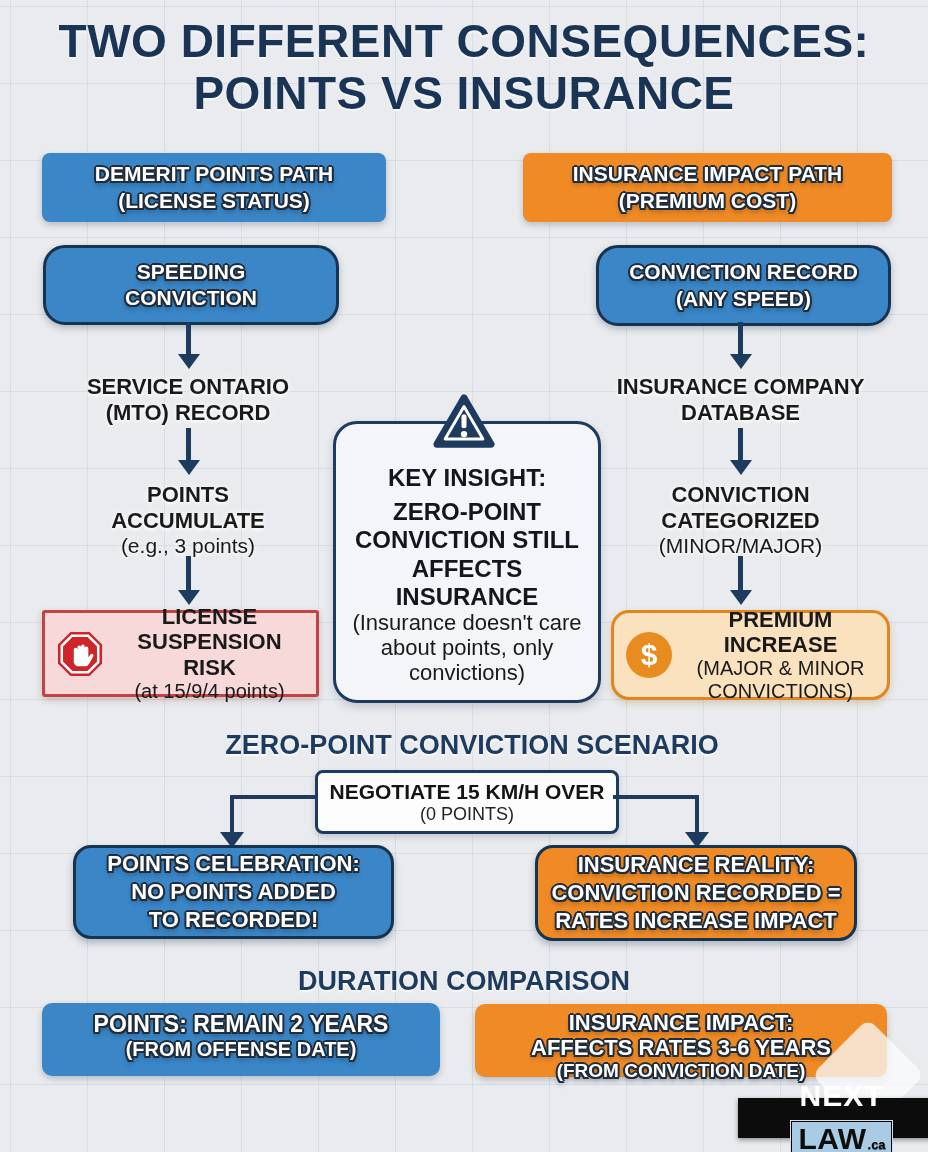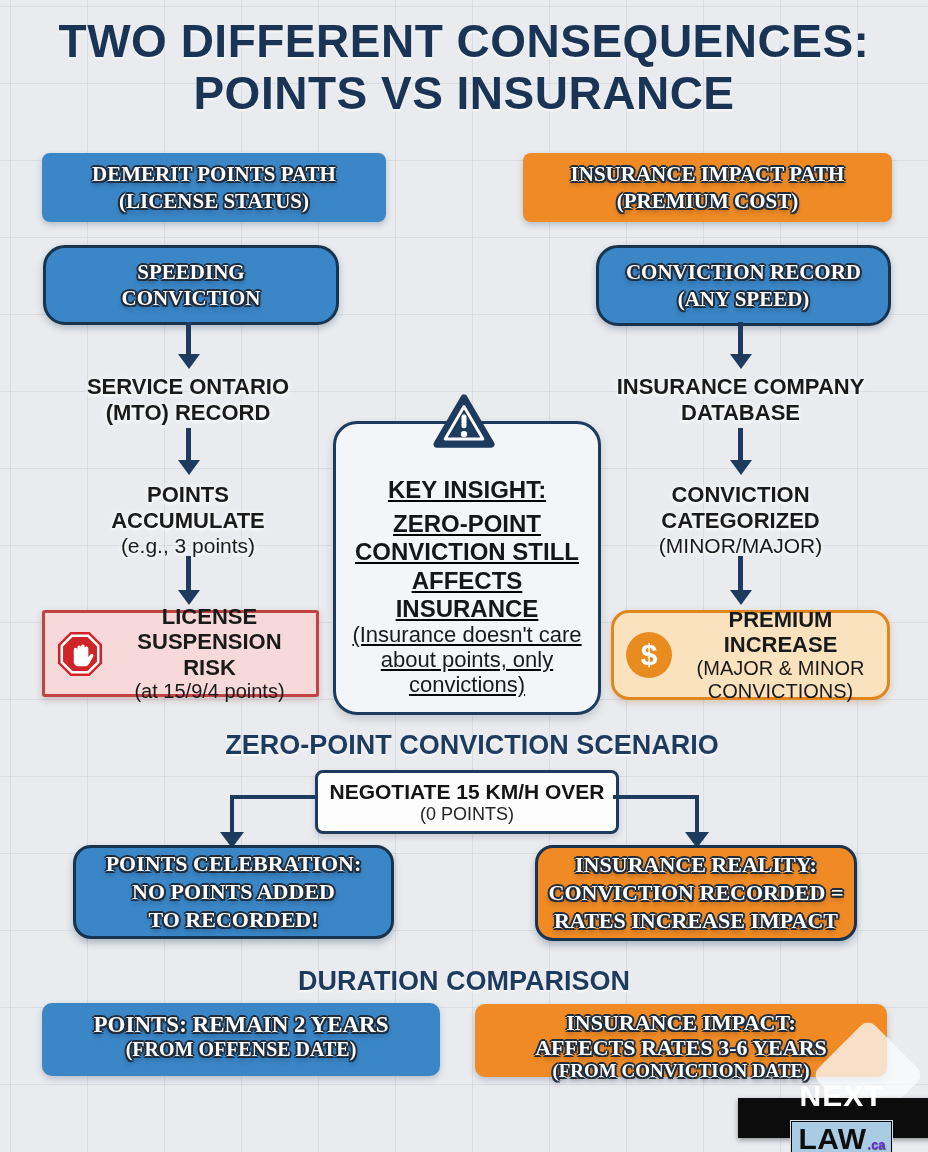--- a/index.html
+++ b/index.html
@@ -37,21 +37,20 @@
     display:flex; flex-direction:column; align-items:center; justify-content:center;
     box-shadow:0 3px 7px rgba(40,60,90,.3);
   }
   .otext {
     color:#ffffff; font-weight:700; line-height:1.25;
     text-shadow:
       2px 0 0 #1f2d3d, -2px 0 0 #1f2d3d, 0 2px 0 #1f2d3d, 0 -2px 0 #1f2d3d,
       1.5px 1.5px 0 #1f2d3d, -1.5px 1.5px 0 #1f2d3d,
       1.5px -1.5px 0 #1f2d3d, -1.5px -1.5px 0 #1f2d3d,
       0 4px 5px rgba(0,0,0,.35);
-    font-family: Liberation Serif, serif;
   }
   .hdr .otext { font-size:21px; }
   .node .otext { font-size:21px; }
 
   .ptext { color:#1a1a1a; font-weight:700; font-size:22px; line-height:1.18;
            text-shadow:0 0 6px rgba(255,255,255,.95), 0 2px 3px rgba(255,255,255,.8); }
   .ptext .norm { font-weight:400; font-size:21px; }
 
   
   .arr { width:5px; background:#1d3a5f; }
@@ -79,23 +78,22 @@
   .resblock .norm { font-weight:400; font-size:20px; }
   .dollar {
     width:46px; height:46px; border-radius:50%; background:#e88c1f; flex:0 0 46px;
     display:flex; align-items:center; justify-content:center;
     color:#fff; font-weight:700; font-size:30px;
   }
 
   
   .insight {
     background:#f3f5f8; border:3px solid #1d3a5f; border-radius:24px;
-    text-align:center; padding:52px 8px 14px 8px;
+    text-align:center; padding:40px 8px 14px 8px;
     box-shadow:0 4px 8px rgba(40,60,90,.2);
-    text-decoration:underline;
   }
   .insight .h { font-size:24px; font-weight:700; color:#14161a; margin-bottom:6px; }
   .insight .b { font-size:24px; font-weight:700; color:#14161a; line-height:1.18; }
   .insight .n { font-size:22px; font-weight:400; color:#1a1a1a; line-height:1.13; }
 
   .sec-heading { font-size:27px; font-weight:700; color:#1d3a5f; text-align:center;
                  text-shadow:0 2px 2px rgba(255,255,255,.8); }
 
   .trigger {
     background:#fdfdfe; border:3px solid #1d3a5f; border-radius:8px;
@@ -116,21 +114,21 @@
 
   
   .watermark { width:80px; height:80px; background:rgba(250,252,254,.75);
                transform:rotate(45deg); border-radius:10px; }
   .logo { background:#0c0c0c; display:flex; align-items:center; justify-content:center;
           gap:8px; box-shadow:0 2px 5px rgba(0,0,0,.4); }
   .logo-next { color:#fff; font-weight:700; font-size:30px; letter-spacing:1px; }
   .logo-panel { background:#a9cce4; border:1px solid #000; outline:1px solid #cfe2ef;
                 display:flex; align-items:baseline; padding:0 5px 1px 6px; }
   .logo-law { color:#0e0e0e; font-weight:700; font-size:30px; letter-spacing:.5px; }
-  .logo-ca { color:#6d28d9; font-weight:700; font-size:13px; margin-left:1px;
+  .logo-ca { color:#000000; font-weight:700; font-size:13px; margin-left:1px;
              text-shadow:0 1px 1px rgba(0,0,0,.6); }
 </style>
 </head>
 <body>
 
 <div id="canvas">
 
   <div class="abs title">
     <div>TWO DIFFERENT CONSEQUENCES:</div>
     <div>POINTS VS INSURANCE</div>

